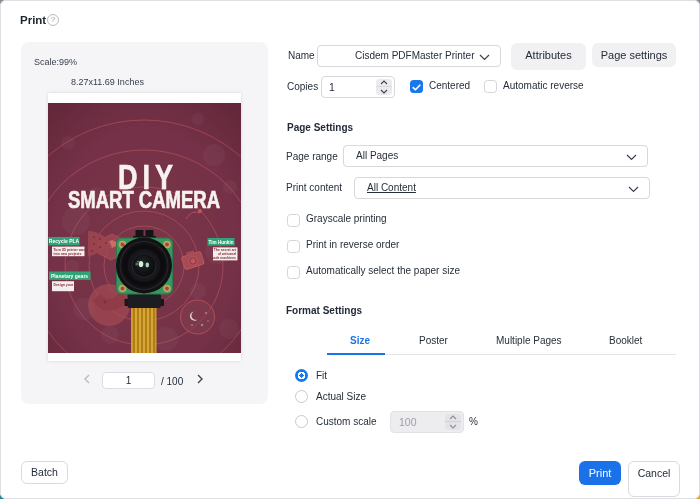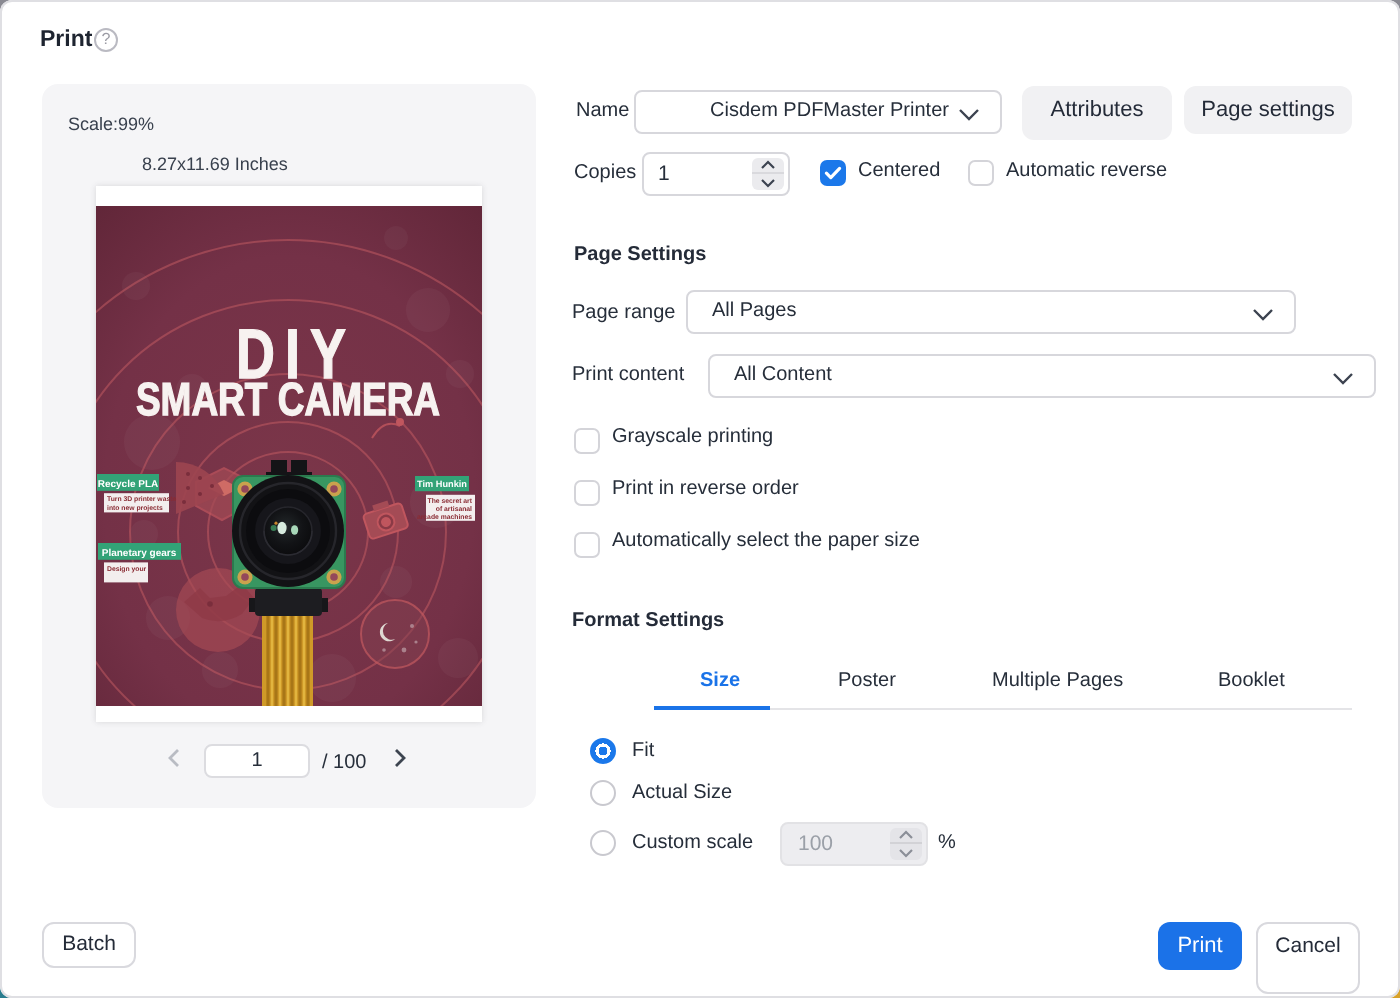--- a/index.html
+++ b/index.html
@@ -243,21 +243,21 @@
   <div class="heading" style="left:287px; top:122px;">Page Settings</div>
 
   <div class="t" style="left:286px; top:151px;">Page range</div>
   <div class="sel" style="left:343px; top:145px; width:305px; height:22px;">All Pages
     <svg class="ch" width="11" height="7" viewBox="0 0 11 7">
         <path d="M1 1 L5.5 5.5 L10 1" stroke="#3c4350" fill="none" stroke-width="1.2"></path>
       </svg>
   </div>
 
   <div class="t" style="left:286px; top:182px;">Print content</div>
-  <div class="sel" style="left:354px; top:177px; width:334px; height:22px;">All Content
+  <div class="sel" style="left:354px; top:177px; width:296px; height:22px;text-decoration:underline;">All Content
     <svg class="ch" width="11" height="7" viewBox="0 0 11 7">
         <path d="M1 1 L5.5 5.5 L10 1" stroke="#3c4350" fill="none" stroke-width="1.2"></path>
       </svg>
   </div>
 
   <div class="cb" style="left:287px; top:214px;"></div>
   <div class="t" style="left:306px; top:213px;">Grayscale printing</div>
   <div class="cb" style="left:287px; top:240px;"></div>
   <div class="t" style="left:306px; top:239px;">Print in reverse order</div>
   <div class="cb" style="left:287px; top:266px;"></div>

